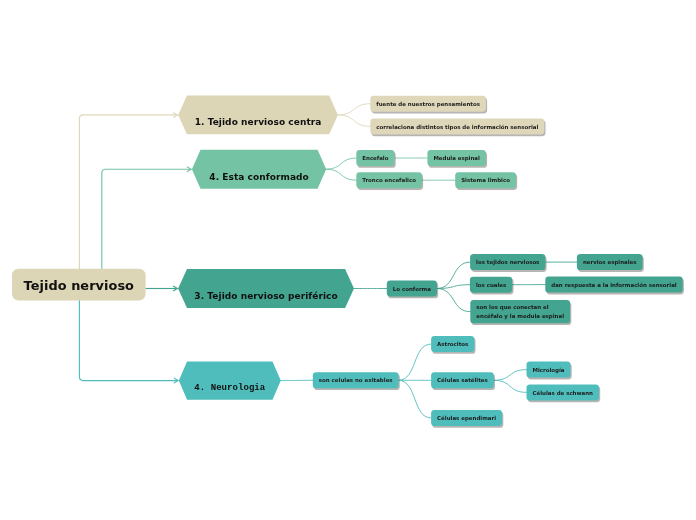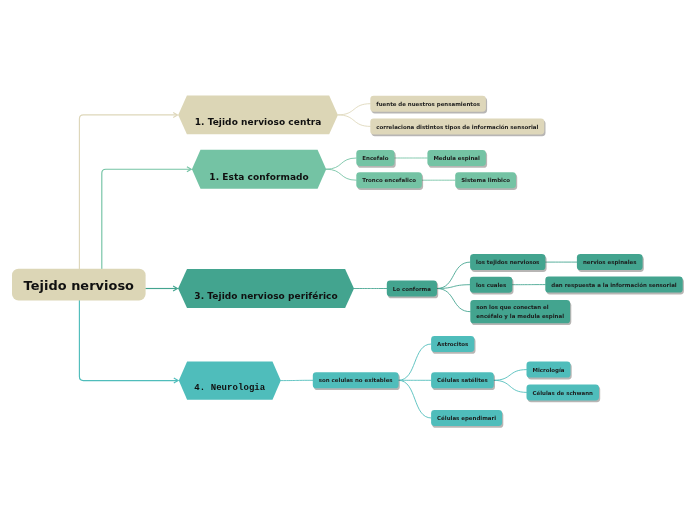--- a/index.html
+++ b/index.html
@@ -90,21 +90,21 @@
       <polygon points="191.9,169.2 200.5,149.7 317.6,149.7 326.20000000000005,169.2 317.6,188.7 200.5,188.7" fill="#74c3a4"></polygon>
       <polygon points="178.1,288.5 187,269.1 345.1,269.1 354,288.5 345.1,307.90000000000003 187,307.90000000000003" fill="#43a48f"></polygon>
       <polygon points="178.8,380.6 187.10000000000002,361.40000000000003 272.5,361.40000000000003 280.8,380.6 272.5,399.8 187.10000000000002,399.8" fill="#4fbdbb"></polygon>
       <rect x="12" y="268.70000000000005" width="133.6" height="31.8" rx="6.5" ry="6.5" fill="#dcd6b6"></rect>
     </svg>
   <div id="labels">
     <div class="nodelabel lvl0" style="left: 12px; top: 268.7px; width: 133.6px; height: 31.8px;">Tejido nervioso</div>
     <div class="nodelabel lvl1" style="left: 178.2px; top: 95.5px; width: 159.7px; height: 38.8px;">1. Tejido nervioso centra</div>
     <div class="nodelabel leaf" style="left: 370.3px; top: 95.7px; width: 115.6px; height: 16px;">fuente de nuestros pensamientos</div>
     <div class="nodelabel leaf" style="left: 370.3px; top: 118.4px; width: 174px; height: 16px;">correlaciona distintos tipos de información sensorial</div>
-    <div class="nodelabel lvl1" style="left: 191.9px; top: 149.7px; width: 134.3px; height: 39px;">1. Esta conformado</div>
+    <div class="nodelabel lvl1" style="left: 191.9px; top: 149.7px; width: 134.3px; height: 39px;">4. Esta conformado</div>
     <div class="nodelabel leaf" style="left: 356.3px; top: 150px; width: 38.2px; height: 16px;">Encefalo</div>
     <div class="nodelabel leaf" style="left: 427.4px; top: 150px; width: 58.5px; height: 16px;">Medula espinal</div>
     <div class="nodelabel leaf" style="left: 356.3px; top: 172.2px; width: 65.6px; height: 16px;">Tronco encefalico</div>
     <div class="nodelabel leaf" style="left: 455.2px; top: 172.2px; width: 60.8px; height: 16px;">Sistema limbico</div>
     <div class="nodelabel lvl1" style="left: 178.1px; top: 269.1px; width: 175.9px; height: 38px;">3. Tejido nervioso periférico</div>
     <div class="nodelabel leaf" style="left: 386.8px; top: 280.5px; width: 50.2px; height: 16px;">Lo conforma</div>
     <div class="nodelabel leaf" style="left: 470.1px; top: 254.1px; width: 75.3px; height: 16px;">los tejidos nerviosos</div>
     <div class="nodelabel leaf" style="left: 576.9px; top: 254.1px; width: 65.7px; height: 16px;">nervios espinales</div>
     <div class="nodelabel leaf" style="left: 469.9px; top: 276.7px; width: 42.4px; height: 16px;">los cuales</div>
     <div class="nodelabel leaf" style="left: 545.3px; top: 276.6px; width: 137.4px; height: 16px;">dan respuesta a la información sensorial</div>

